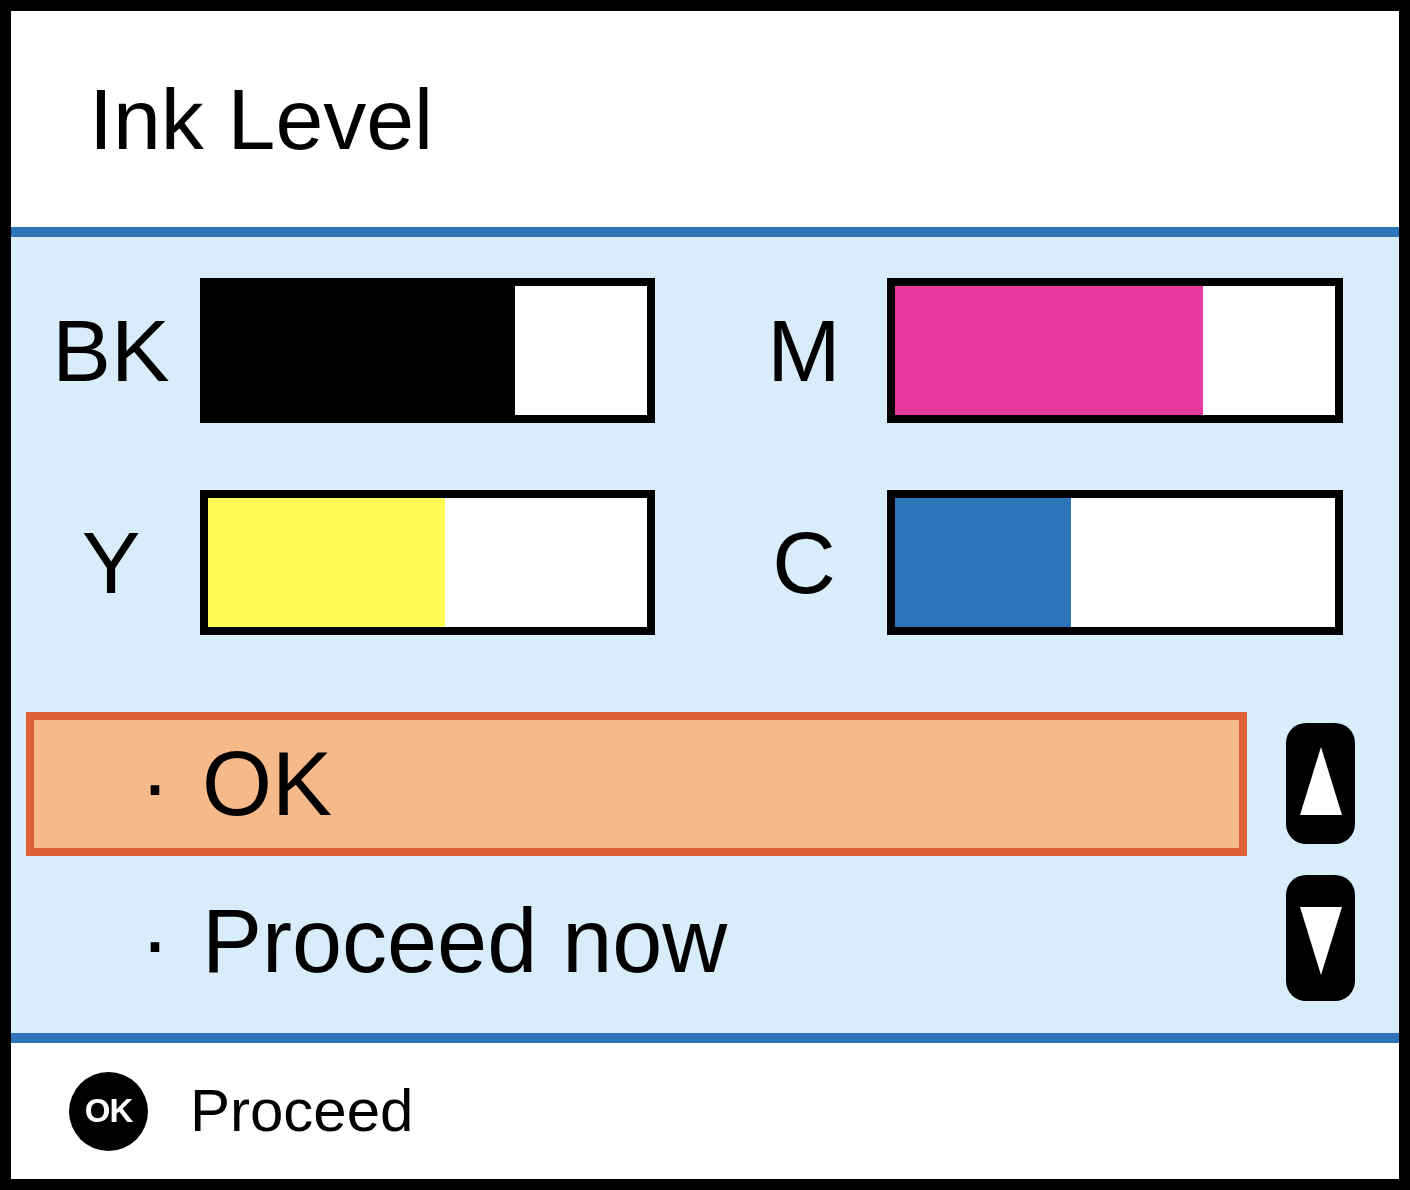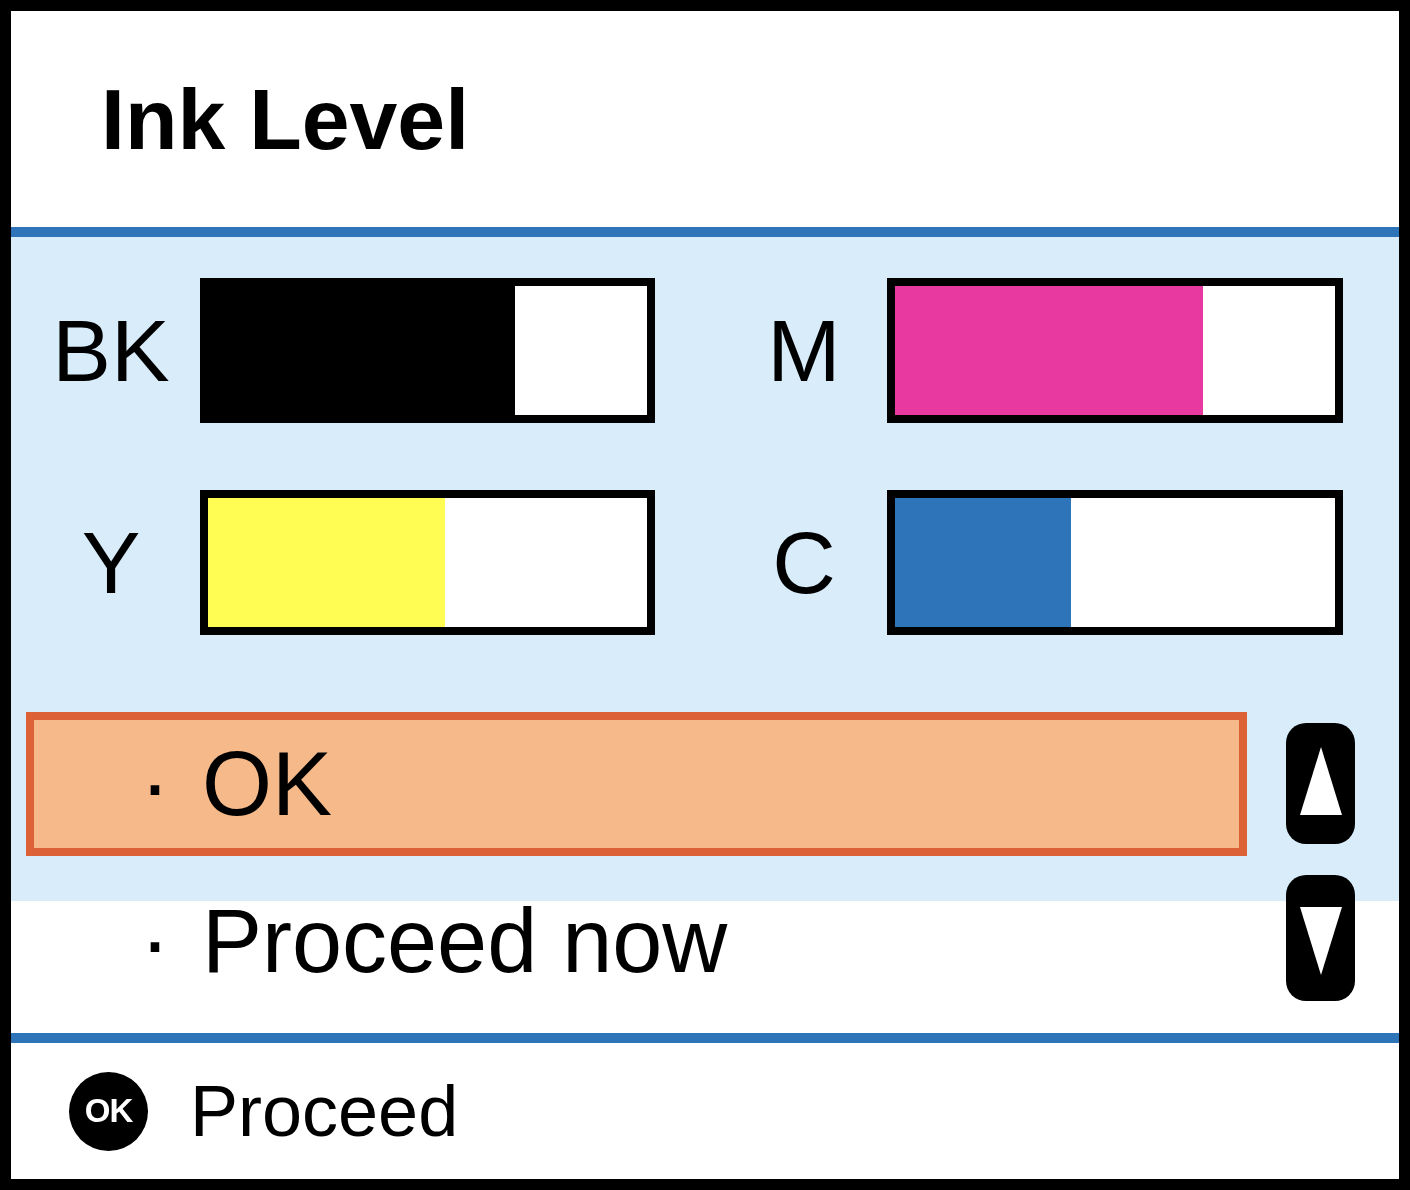--- a/index.html
+++ b/index.html
@@ -19,27 +19,27 @@
     color:#000000;
     overflow:hidden;
   }
   
   .header{
     position:absolute;left:0;top:0;width:1388px;height:216px;
     background:#ffffff;
     display:flex;align-items:center;
     padding-left:78px;
   }
-  .title{font-size:86px;line-height:1;font-weight:700;margin:12px;letter-spacing:0;}
+  .title{font-size:86px;line-height:1;font-weight:400;margin:0;letter-spacing:0;}
   .divider{position:absolute;left:0;width:1388px;height:10px;background:var(--divider-blue);}
   .divider.top{top:216px;}
   .divider.bottom{top:1022px;}
   
   .panel{
-    position:absolute;left:0;top:226px;width:1388px;height:664px;
+    position:absolute;left:0;top:226px;width:1388px;height:796px;
     background:var(--panel-blue);
   }
   .ink-label{
     position:absolute;height:145px;width:180px;
     display:flex;align-items:center;justify-content:center;
     font-size:88px;line-height:1;
   }
   .lbl-bk{left:10px;top:41px;}
   .lbl-m {left:703px;top:41px;}
   .lbl-y {left:10px;top:253px;}
@@ -87,21 +87,21 @@
     display:flex;align-items:center;
     padding-left:58px;
   }
   .ok-badge{
     width:79px;height:79px;border-radius:50%;
     background:#000000;color:#ffffff;
     display:flex;align-items:center;justify-content:center;
     font-size:33px;font-weight:bold;letter-spacing:-1px;
     flex:0 0 auto;
   }
-  .footer-label{font-size:72px;line-height:1;margin-left:42px;}
+  .footer-label{font-size:60px;line-height:1;margin-left:42px;}
 </style>
 </head>
 <body>
 
 <div class="screen">
 
   <div class="header">
     <h1 class="title">Ink Level</h1>
   </div>
 

